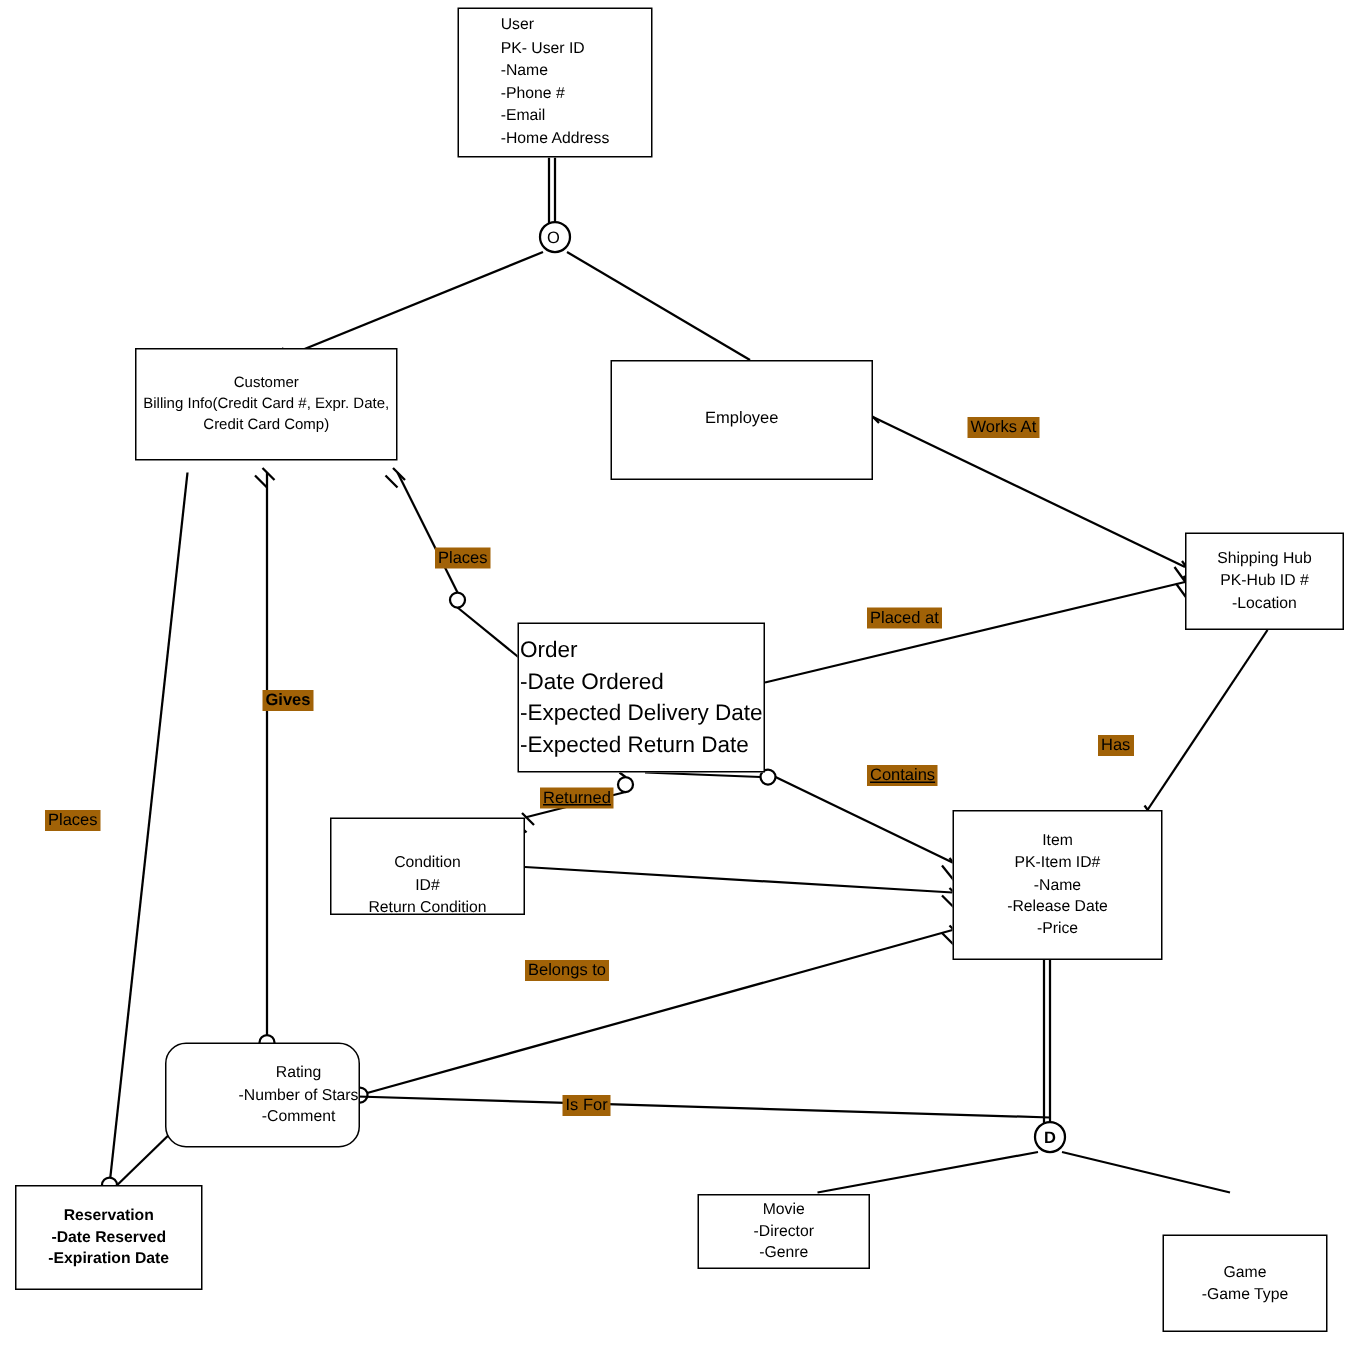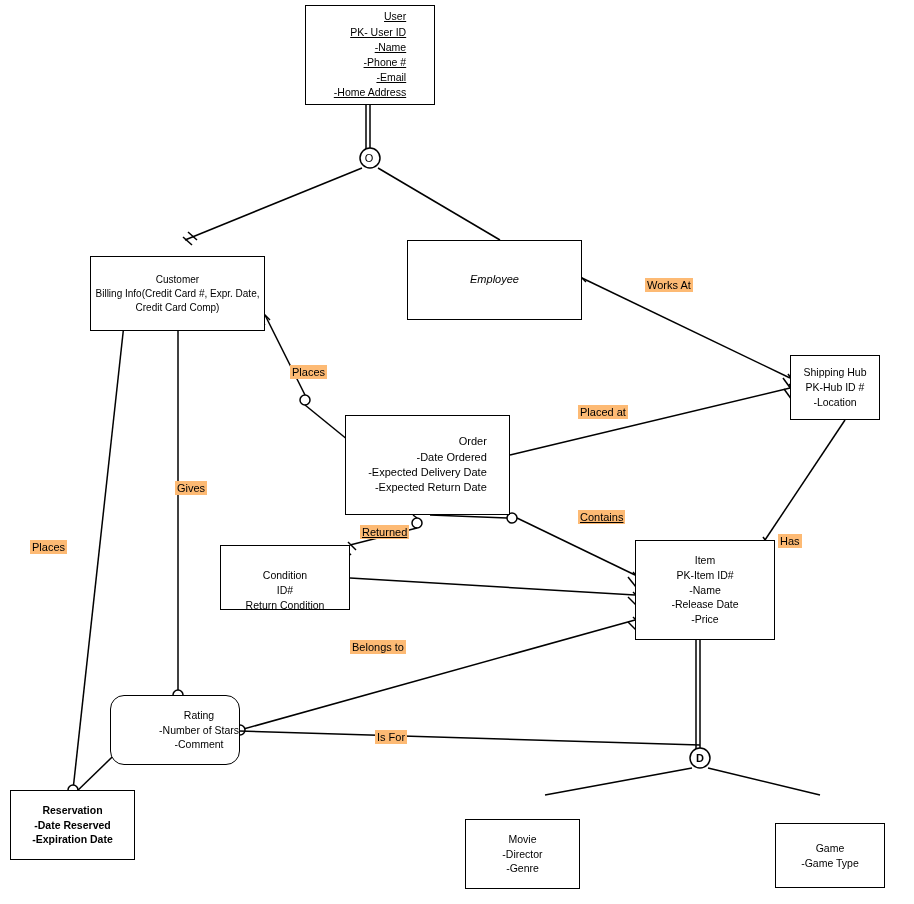--- a/index.html
+++ b/index.html
@@ -33,21 +33,21 @@
       justify-content: center;
       font-size: 10.5px;
       line-height: 1.4;
     }
     .entity-box.rounded {
       border-radius: 14px;
     }
     .relationship-label {
       position: absolute;
       font-size: 11px;
-      background: #fdba74;
+      background: #a16207;
       padding: 1px 2px;
     }
   </style>
 </head>
 <body>
 
 <div id="diagram-container">
   <svg id="diagram-svg">
 
     <line x1="370" y1="105" x2="370" y2="150" stroke="#000" stroke-width="1.5"></line>
@@ -138,46 +138,46 @@
 
     <line x1="692" y1="768" x2="545" y2="795" stroke="#000" stroke-width="1.5"></line>
 
     <line x1="708" y1="768" x2="820" y2="795" stroke="#000" stroke-width="1.5"></line>
 
     <line x1="73" y1="795" x2="140" y2="730" stroke="#000" stroke-width="1.5"></line>
     <circle cx="140" cy="730" r="5" fill="white" stroke="#000" stroke-width="1.5"></circle>
   </svg>
 
   <div class="entity-box" style="left:305px; top:5px; width:130px; height:100px;">
-    <span style="white-space:pre-line; font-size:10.5px; line-height:1.45; text-align:right;text-decoration:underline;">User
+    <span style="white-space:pre-line; font-size:10.5px; line-height:1.45; text-align:left;">User
 PK- User ID
 -Name
 -Phone #
 -Email
 -Home Address</span>
   </div>
 
-  <div class="entity-box" style="left:90px; top:256px; width:175px; height:75px;">
+  <div class="entity-box" style="left:90px; top:232px; width:175px; height:75px;">
     <span style="white-space:pre-line; font-size:10px; line-height:1.4; text-align:center;">Customer
 Billing Info(Credit Card #, Expr. Date,
 Credit Card Comp)</span>
   </div>
 
   <div class="entity-box" style="left:407px; top:240px; width:175px; height:80px;">
-    <span style="white-space:pre-line; font-size:11px; text-align:left;font-style:italic;">Employee</span>
+    <span style="white-space:pre-line; font-size:11px; text-align:left;">Employee</span>
   </div>
 
   <div class="entity-box" style="left:345px; top:415px; width:165px; height:100px;">
-    <span style="white-space:pre-line; font-size:11px; line-height:1.4; text-align:right;">Order
+    <span style="white-space:pre-line; font-size:15px; line-height:1.4; text-align:left;">Order
 -Date Ordered
 -Expected Delivery Date
 -Expected Return Date</span>
   </div>
 
-  <div class="entity-box" style="left:790px; top:355px; width:90px; height:65px;">
+  <div class="entity-box" style="left:790px; top:355px; width:106px; height:65px;">
     <span style="white-space:pre-line; font-size:10.5px; line-height:1.4; text-align:center;">Shipping Hub
 PK-Hub ID #
 -Location</span>
   </div>
 
   <div class="entity-box" style="left:220px; top:545px; width:130px; height:65px;">
     <span style="white-space:pre-line; font-size:10.5px; line-height:1.4; text-align:center;margin-top:26px;">Condition
 ID#
 Return Condition</span>
   </div>
@@ -195,42 +195,42 @@
 -Number of Stars
 -Comment</span>
   </div>
 
   <div class="entity-box" style="left:10px; top:790px; width:125px; height:70px;font-weight:bold;">
     <span style="white-space:pre-line; font-size:10.5px; line-height:1.4; text-align:center;">Reservation
 -Date Reserved
 -Expiration Date</span>
   </div>
 
-  <div class="entity-box" style="left:465px; top:819px; width:115px; height:70px;">
+  <div class="entity-box" style="left:465px; top:796px; width:115px; height:50px;">
     <span style="white-space:pre-line; font-size:10.5px; line-height:1.4; text-align:center;">Movie
 -Director
 -Genre</span>
   </div>
 
   <div class="entity-box" style="left:775px; top:795px; width:110px; height:65px;margin-top:28px;">
     <span style="white-space:pre-line; font-size:10.5px; line-height:1.4; text-align:center;">Game
 -Game Type</span>
   </div>
 
   <div class="relationship-label" style="left:290px; top:365px;">Places</div>
 
   <div class="relationship-label" style="left:30px; top:540px;">Places</div>
 
-  <div class="relationship-label" style="left:175px; top:481px;">Gives</div>
+  <div class="relationship-label" style="left:175px; top:460px;font-weight:bold;">Gives</div>
 
   <div class="relationship-label" style="left:645px; top:278px;">Works At</div>
 
   <div class="relationship-label" style="left:578px; top:405px;">Placed at</div>
 
-  <div class="relationship-label" style="left:778px; top:490px;margin-top:44px;">Has</div>
+  <div class="relationship-label" style="left:732px; top:490px;">Has</div>
 
   <div class="relationship-label" style="left:578px; top:510px;text-decoration:underline;">Contains</div>
 
   <div class="relationship-label" style="left:360px; top:525px;text-decoration:underline;">Returned</div>
 
   <div class="relationship-label" style="left:350px; top:640px;">Belongs to</div>
 
   <div class="relationship-label" style="left:375px; top:730px;">Is For</div>
 </div>
 

